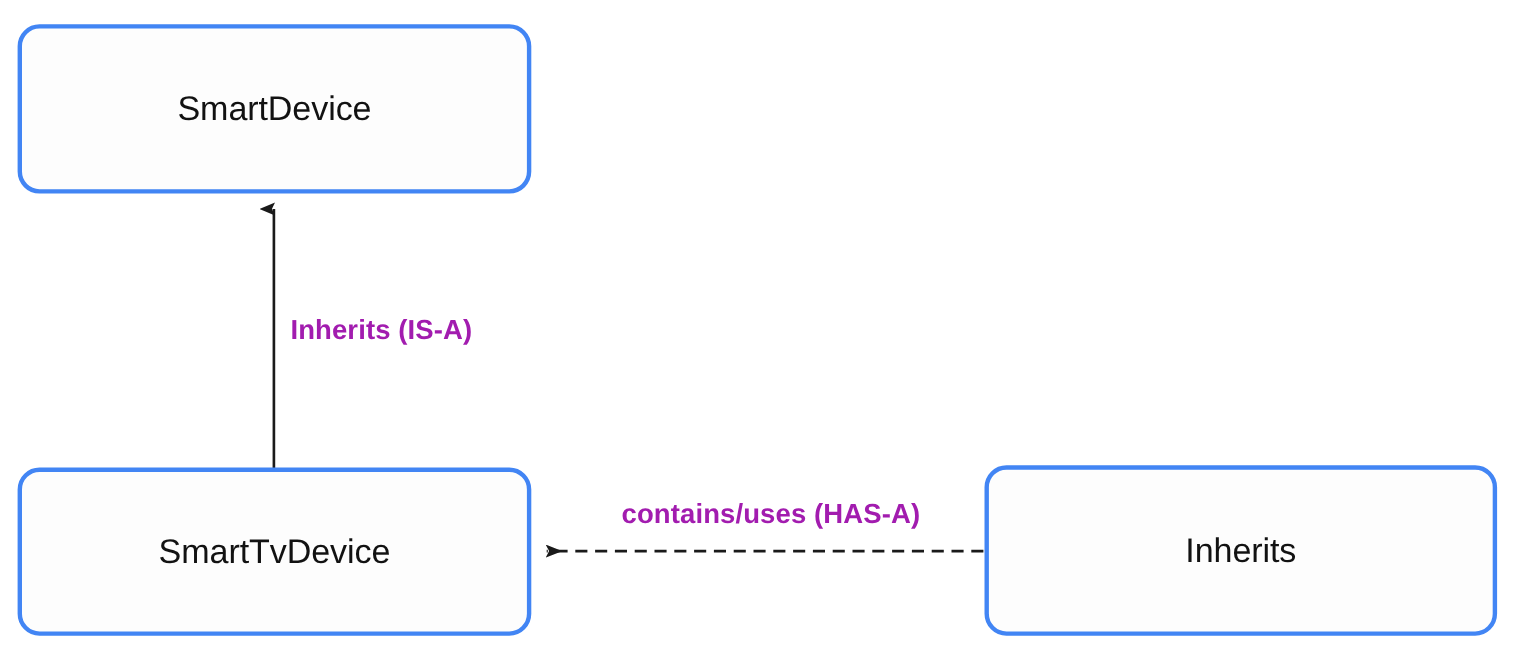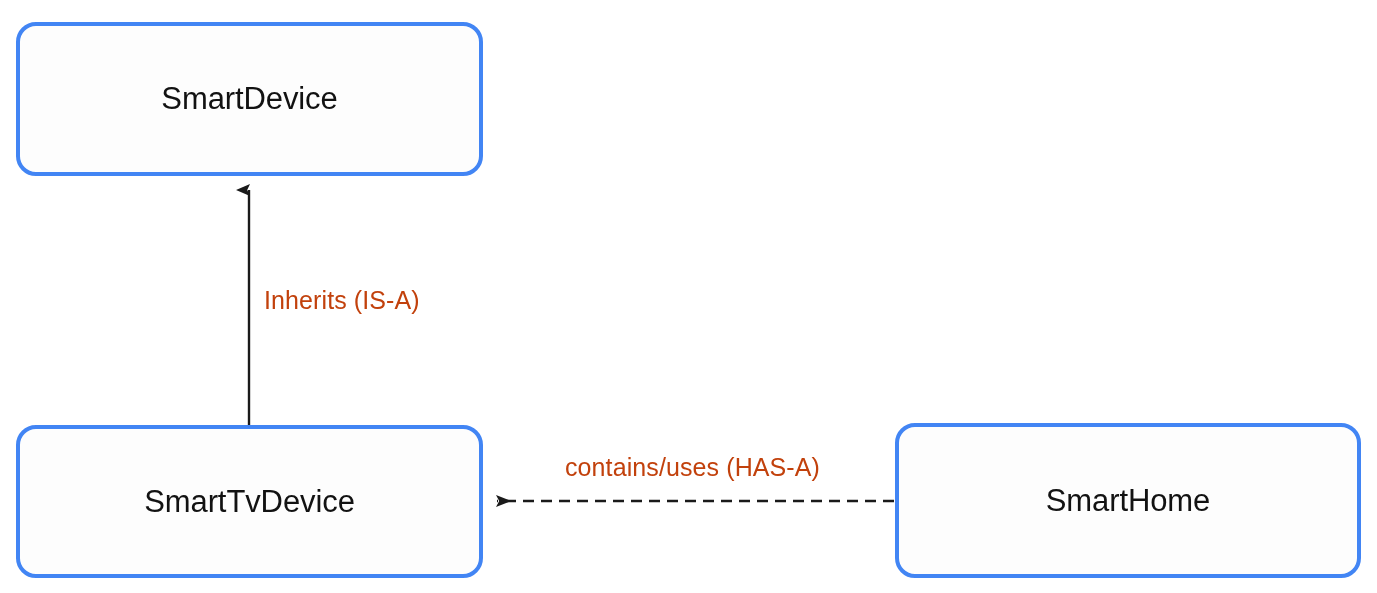--- a/index.html
+++ b/index.html
@@ -61,22 +61,22 @@
     left: 0;
     top: 0;
     width: 1377px;
     height: 593px;
     pointer-events: none;
   }
   .edge-label {
     position: absolute;
     font-family: "Liberation Sans", sans-serif;
     font-size: 25px;
-    font-weight: 400;
-    color: #c2410c;
+    font-weight: 700;
+    color: #a21caf;
     white-space: nowrap;
     letter-spacing: 0.1px;
   }
   #label-inherits {
     left: 264px;
     top: 286px;
   }
   #label-contains {
     left: 565px;
     top: 453px;
@@ -106,20 +106,20 @@
 
   <div class="class-box" id="box-smartdevice" style="border-color:#4285f4">
     <span class="class-box-label">SmartDevice</span>
   </div>
 
   <div class="class-box" id="box-smarttvdevice" style="border-color:#4285f4">
     <span class="class-box-label">SmartTvDevice</span>
   </div>
 
   <div class="class-box" id="box-smarthome" style="border-color:#4285f4">
-    <span class="class-box-label">SmartHome</span>
+    <span class="class-box-label">Inherits</span>
   </div>
 
   <div class="edge-label" id="label-inherits">Inherits (IS-A)</div>
 
   <div class="edge-label" id="label-contains">contains/uses (HAS-A)</div>
 
 </div>
 
 </body></html>

